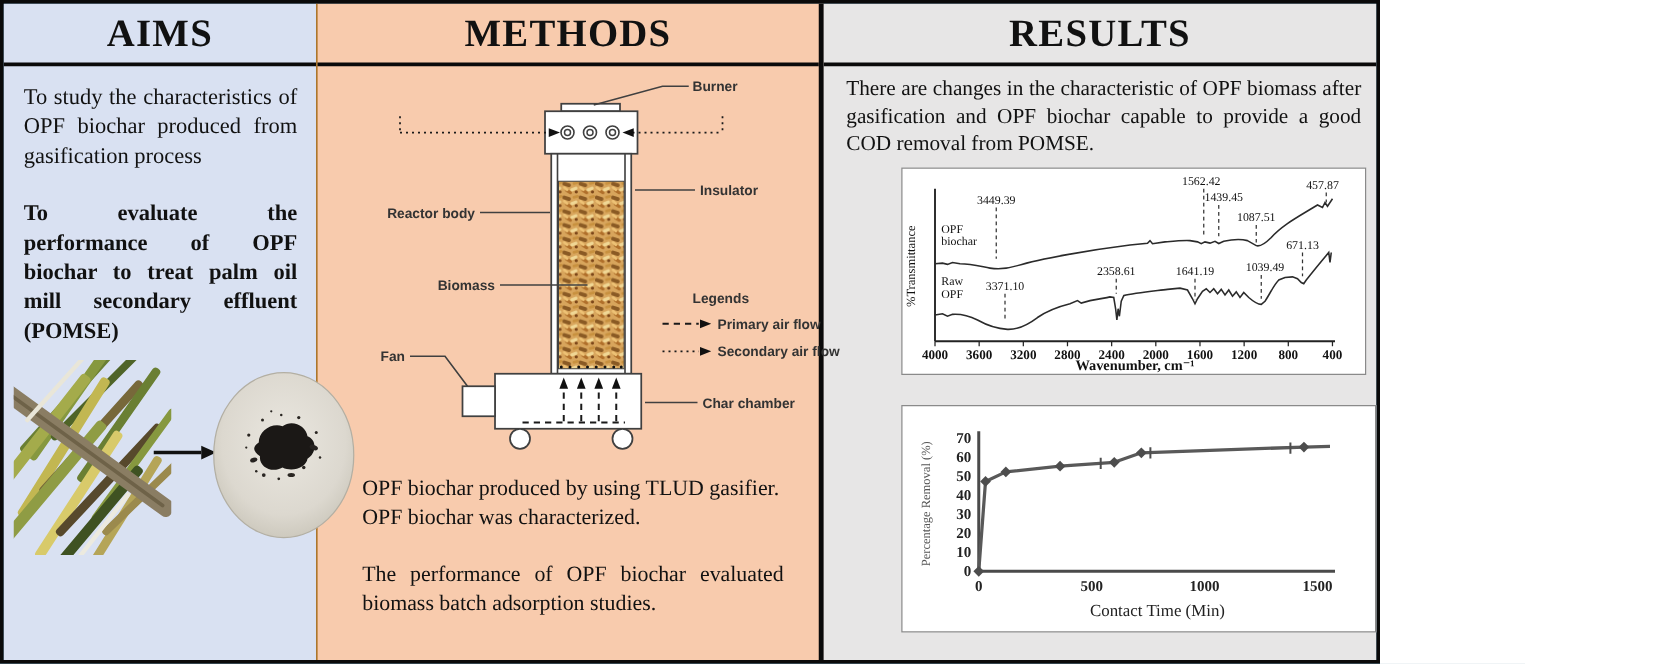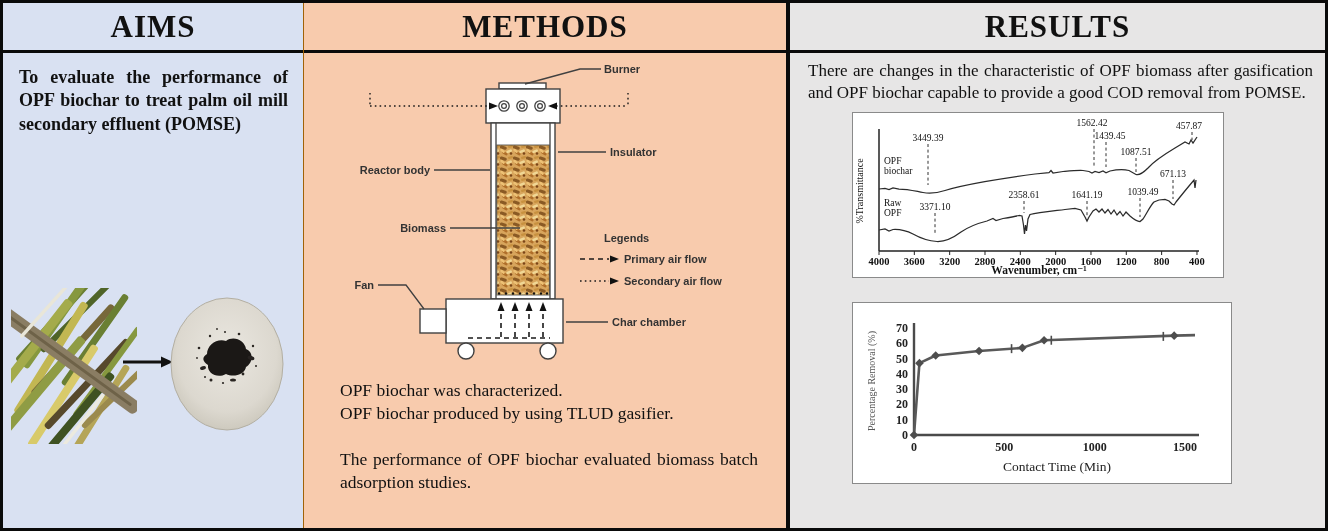--- a/index.html
+++ b/index.html
@@ -1,19 +1,19 @@
 <!DOCTYPE html>
 <html><head>
 <meta charset="utf-8">
 <style>
   html,body{margin:0;padding:0;background:#ffffff;}
   *{box-sizing:border-box;}
   .poster{
     position:relative;
-    width:1328px;height:531px;
+    width:1104px;height:531px;
     border:3px solid #0a0a0a;
     display:flex;
     background:#0c4a6e;
     font-family:"Liberation Serif","DejaVu Serif",serif;
     color:#111;
   }
   .panel{display:flex;flex-direction:column;height:100%;}
   .panel-aims{width:300px;background:#d9e1f2;}
   .panel-methods{width:487px;background:#f8cbad;border-left:1px solid #a16207;border-right:4px solid #0a0a0a;}
   .panel-results{flex:1;background:#e7e6e6;}
@@ -70,20 +70,21 @@
 <body>
 
 <div class="poster">
 
   <section class="panel panel-aims">
     <div class="panel-header">
       <span>AIMS</span>
     </div>
     <div class="panel-body">
       <div class="aims-text">
+        <p>To study the characteristics of OPF biochar produced from gasification process</p>
         <p>To evaluate the performance of OPF biochar to treat palm oil mill secondary effluent (POMSE)</p>
       </div>
       <div class="aims-figure">
         <svg width="290" height="158" viewBox="0 0 290 158">
           <defs>
             <radialGradient id="dishg" cx="50%" cy="42%" r="68%">
               <stop offset="0%" stop-color="#eae7e0"></stop>
               <stop offset="65%" stop-color="#dcd8cf"></stop>
               <stop offset="100%" stop-color="#c3bfb2"></stop>
             </radialGradient>
@@ -243,22 +244,22 @@
           <polygon class="arrowhead" points="301,202 292,198.5 292,205.5"></polygon>
           <text class="gas-label" x="306" y="206">Primary air flow</text>
           <line class="dotline" x1="262" y1="224" x2="291" y2="224"></line>
           <polygon class="arrowhead" points="301,224 292,220.5 292,227.5"></polygon>
           <text class="gas-label" x="306" y="228">Secondary air flow</text>
         </g>
       </svg>
 
       <div class="methods-text">
         <div class="mblock">
+          <div>OPF biochar produced by using TLUD gasifier.</div>
           <div>OPF biochar was characterized.</div>
-          <div>OPF biochar produced by using TLUD gasifier.</div>
         </div>
         <div>The performance of OPF biochar evaluated biomass batch adsorption studies.</div>
       </div>
     </div>
   </section>
 
   <section class="panel panel-results">
     <div class="panel-header">
       <span>RESULTS</span>
     </div>

